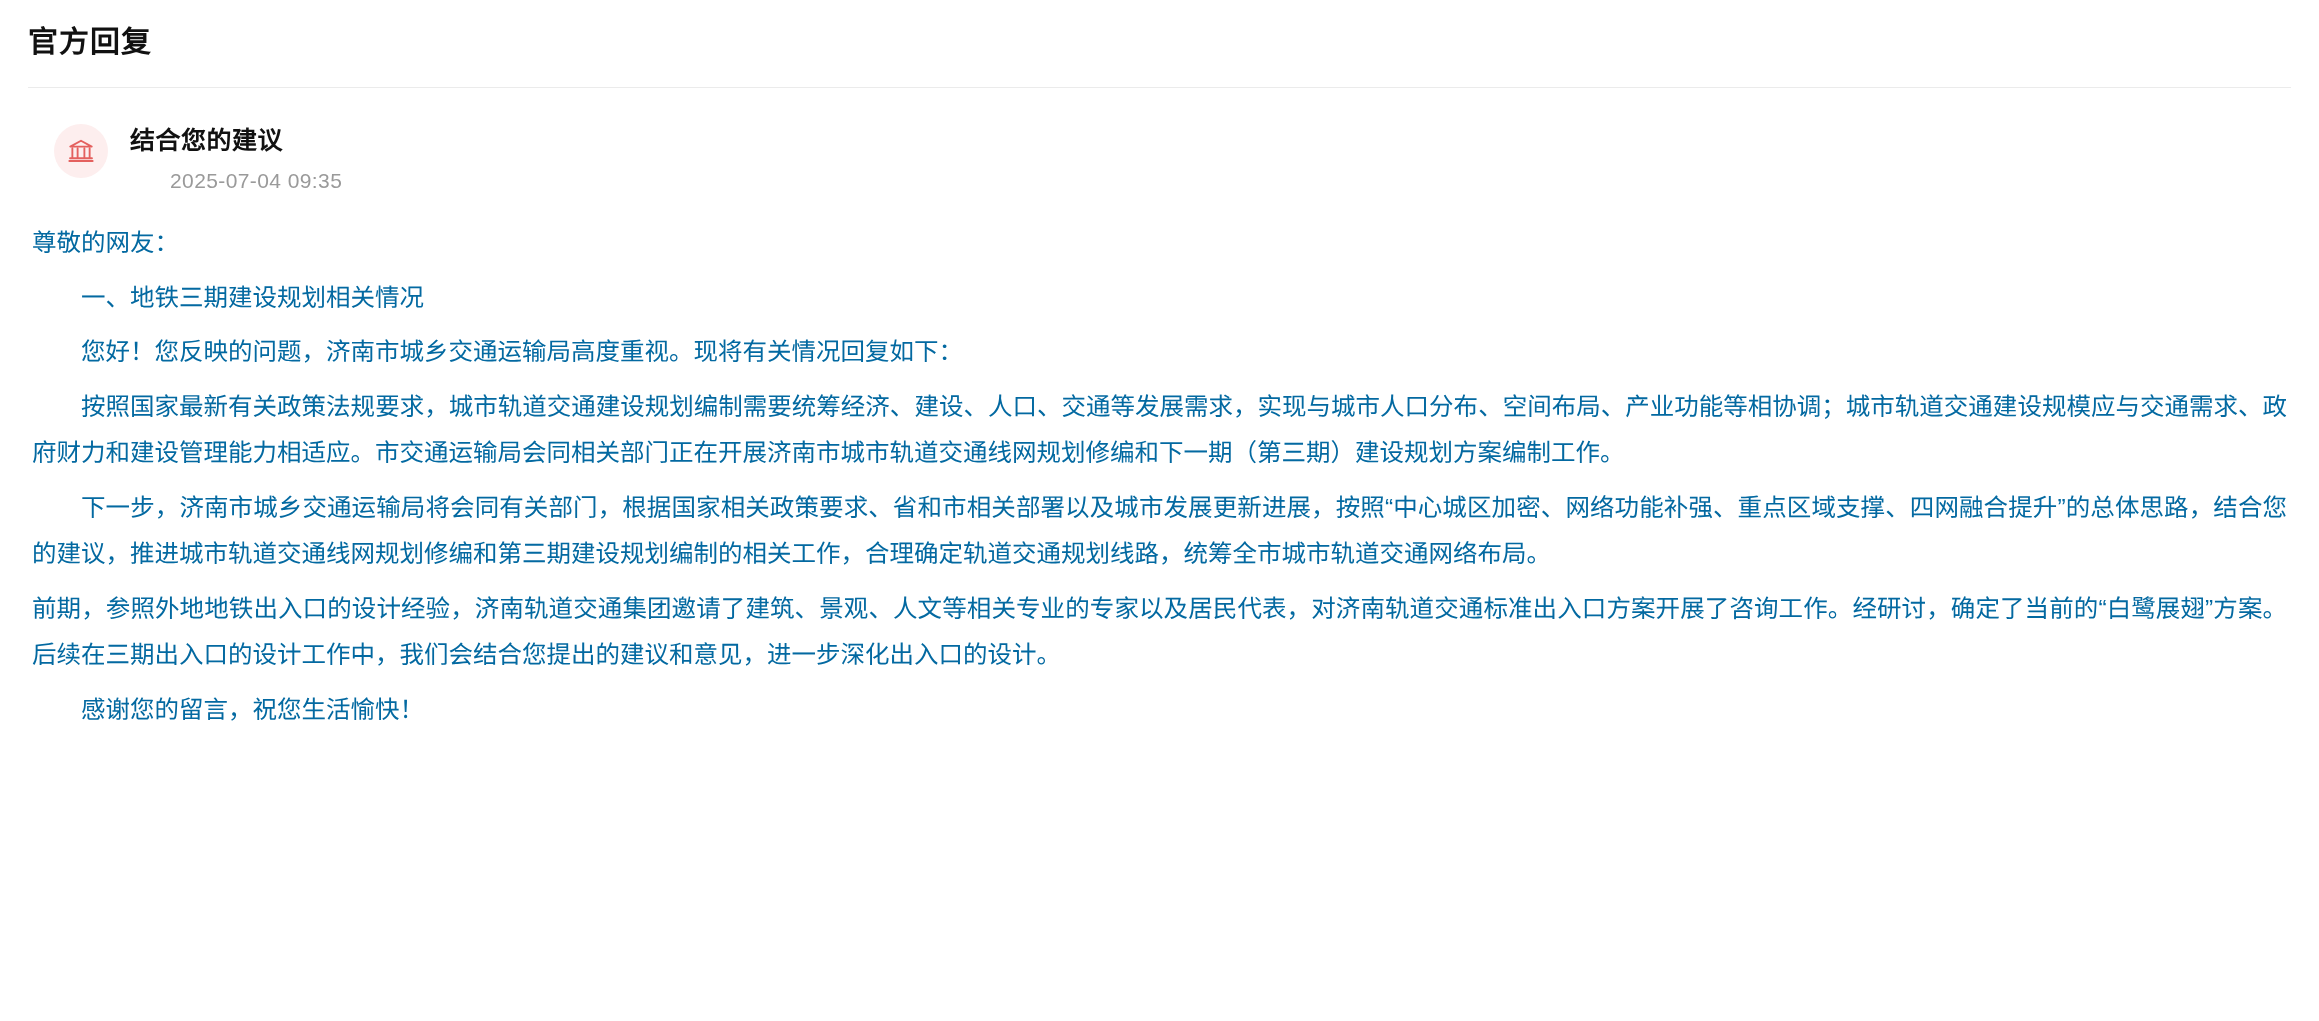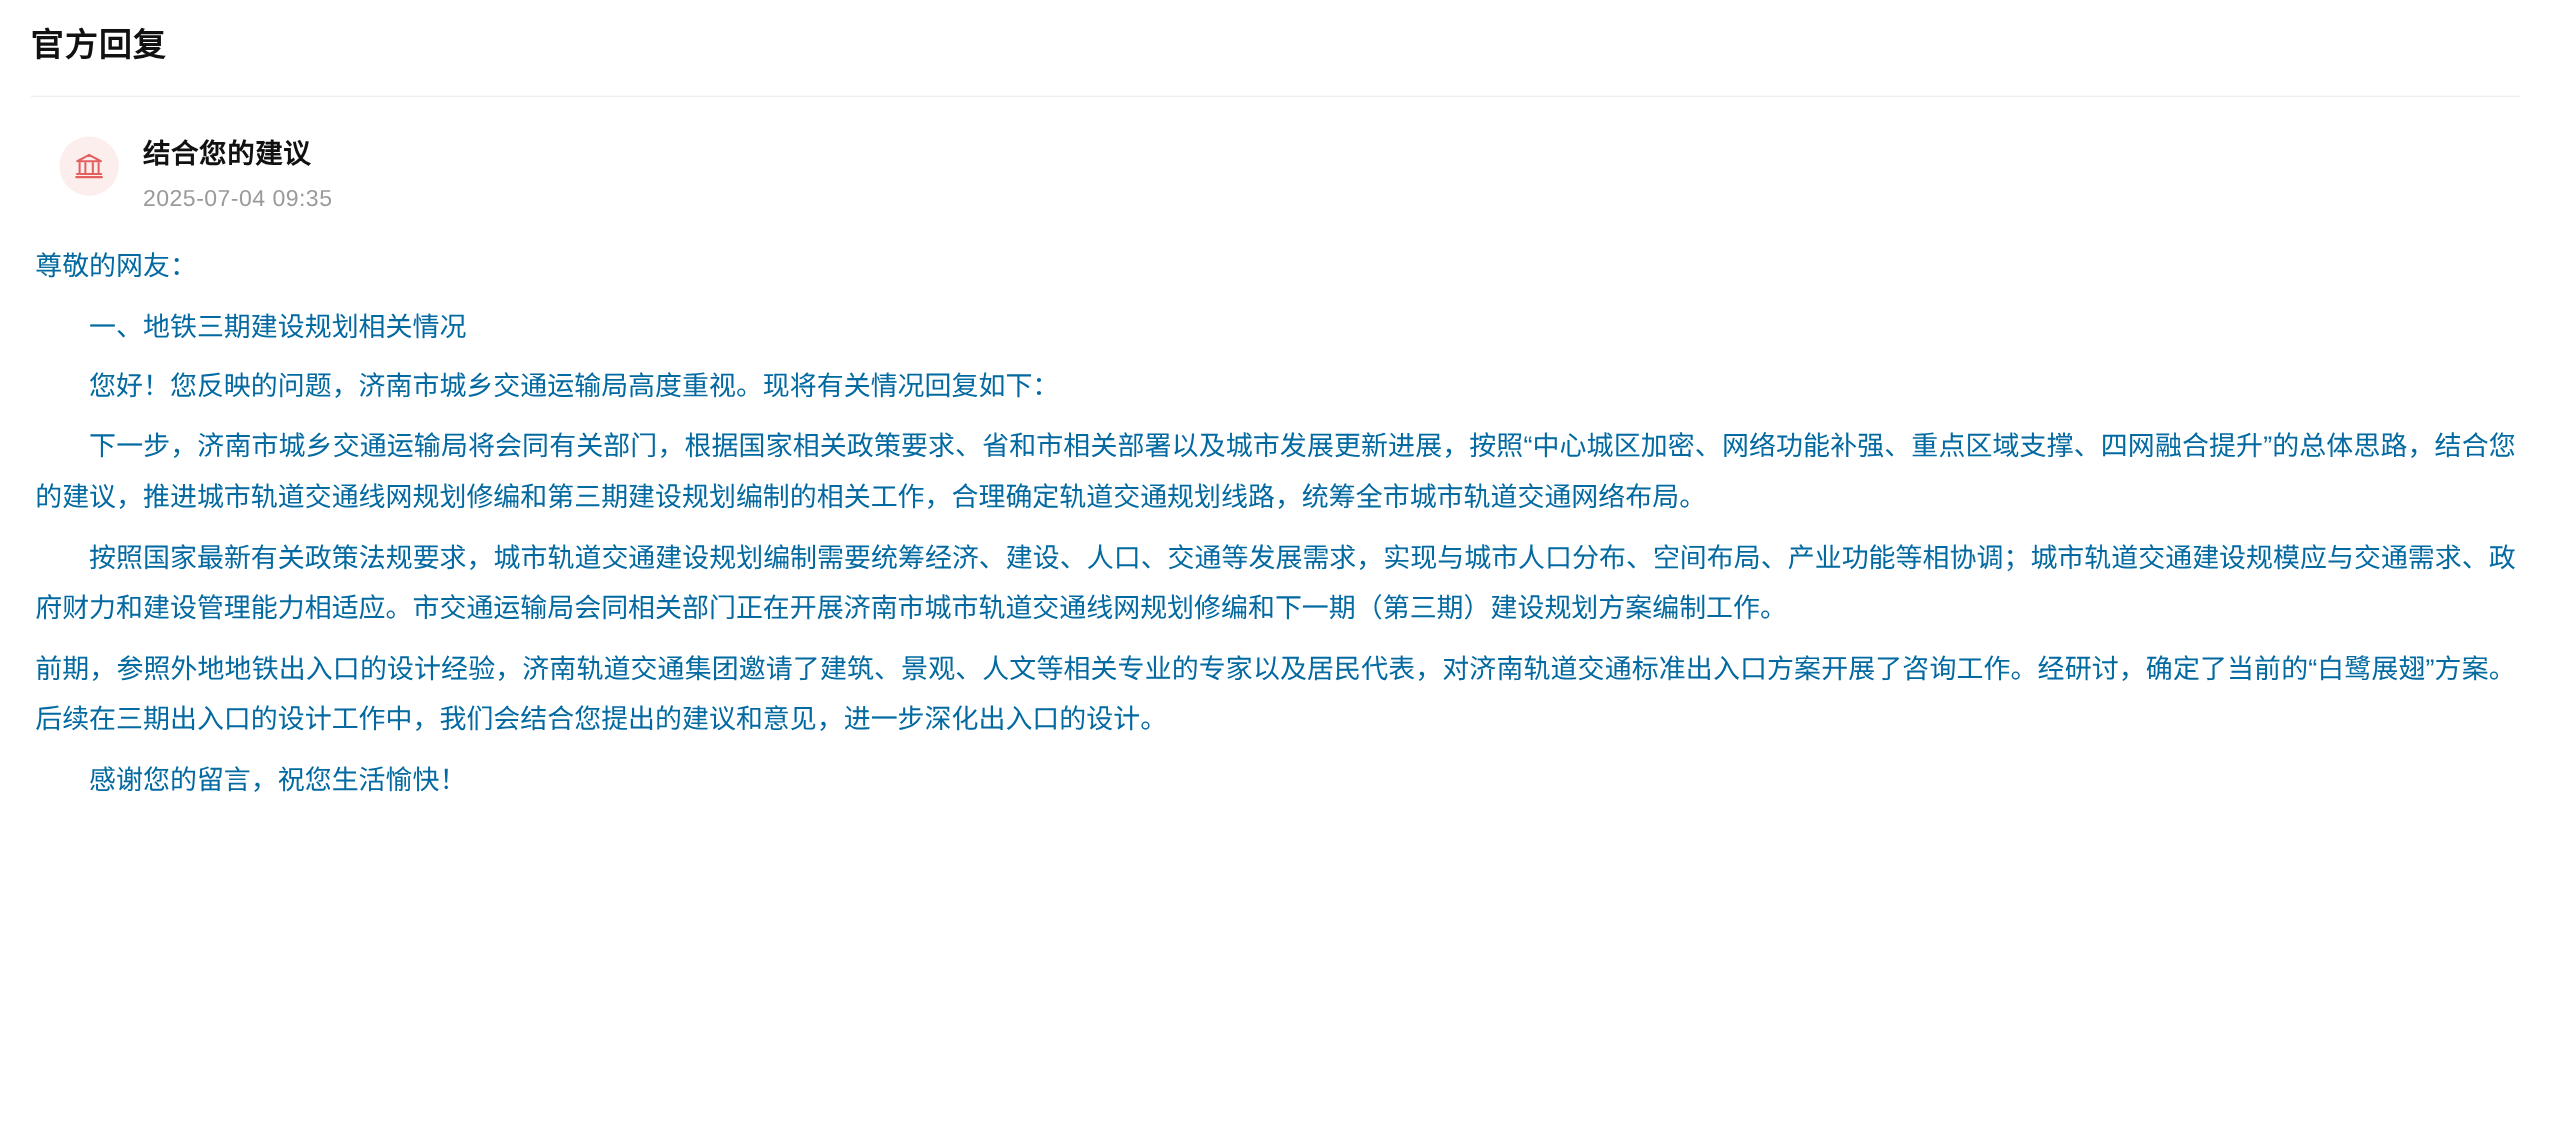--- a/index.html
+++ b/index.html
@@ -71,20 +71,21 @@
     color: #111111;
     line-height: 1.35;
     letter-spacing: .5px;
   }
   .reply-date {
     font-size: 21px;
     color: #9a9a9a;
     margin-top: 9px;
     line-height: 1.3;
     letter-spacing: .4px;
+    margin-left: 40px;
   }
 
   
   .reply-body {
     margin-top: 26px;
     padding: 0 4px 0 4px;
     font-size: 24.5px;
     line-height: 1.9;
     color: #0369a1;
     text-align: justify;
@@ -131,20 +132,20 @@
       <div class="reply-meta">
         <div class="reply-author">结合您的建议</div>
         <div class="reply-date">2025-07-04 09:35</div>
       </div>
     </div>
 
     <div class="reply-body">
       <p class="noindent">尊敬的网友：</p>
       <p class="indent">一、地铁三期建设规划相关情况</p>
       <p class="indent">您好！您反映的问题，济南市城乡交通运输局高度重视。现将有关情况回复如下：</p>
+      <p class="indent">按照国家最新有关政策法规要求，城市轨道交通建设规划编制需要统筹经济、建设、人口、交通等发展需求，实现与城市人口分布、空间布局、产业功能等相协调；城市轨道交通建设规模应与交通需求、政府财力和建设管理能力相适应。市交通运输局会同相关部门正在开展济南市城市轨道交通线网规划修编和下一期（第三期）建设规划方案编制工作。</p>
       <p class="indent">下一步，济南市城乡交通运输局将会同有关部门，根据国家相关政策要求、省和市相关部署以及城市发展更新进展，按照“中心城区加密、网络功能补强、重点区域支撑、四网融合提升”的总体思路，结合您的建议，推进城市轨道交通线网规划修编和第三期建设规划编制的相关工作，合理确定轨道交通规划线路，统筹全市城市轨道交通网络布局。</p>
-      <p class="indent">按照国家最新有关政策法规要求，城市轨道交通建设规划编制需要统筹经济、建设、人口、交通等发展需求，实现与城市人口分布、空间布局、产业功能等相协调；城市轨道交通建设规模应与交通需求、政府财力和建设管理能力相适应。市交通运输局会同相关部门正在开展济南市城市轨道交通线网规划修编和下一期（第三期）建设规划方案编制工作。</p>
       <p class="noindent">前期，参照外地地铁出入口的设计经验，济南轨道交通集团邀请了建筑、景观、人文等相关专业的专家以及居民代表，对济南轨道交通标准出入口方案开展了咨询工作。经研讨，确定了当前的“白鹭展翅”方案。后续在三期出入口的设计工作中，我们会结合您提出的建议和意见，进一步深化出入口的设计。</p>
       <p class="indent">感谢您的留言，祝您生活愉快！</p>
     </div>
 
   </div>
 </div>
 
 </body></html>

